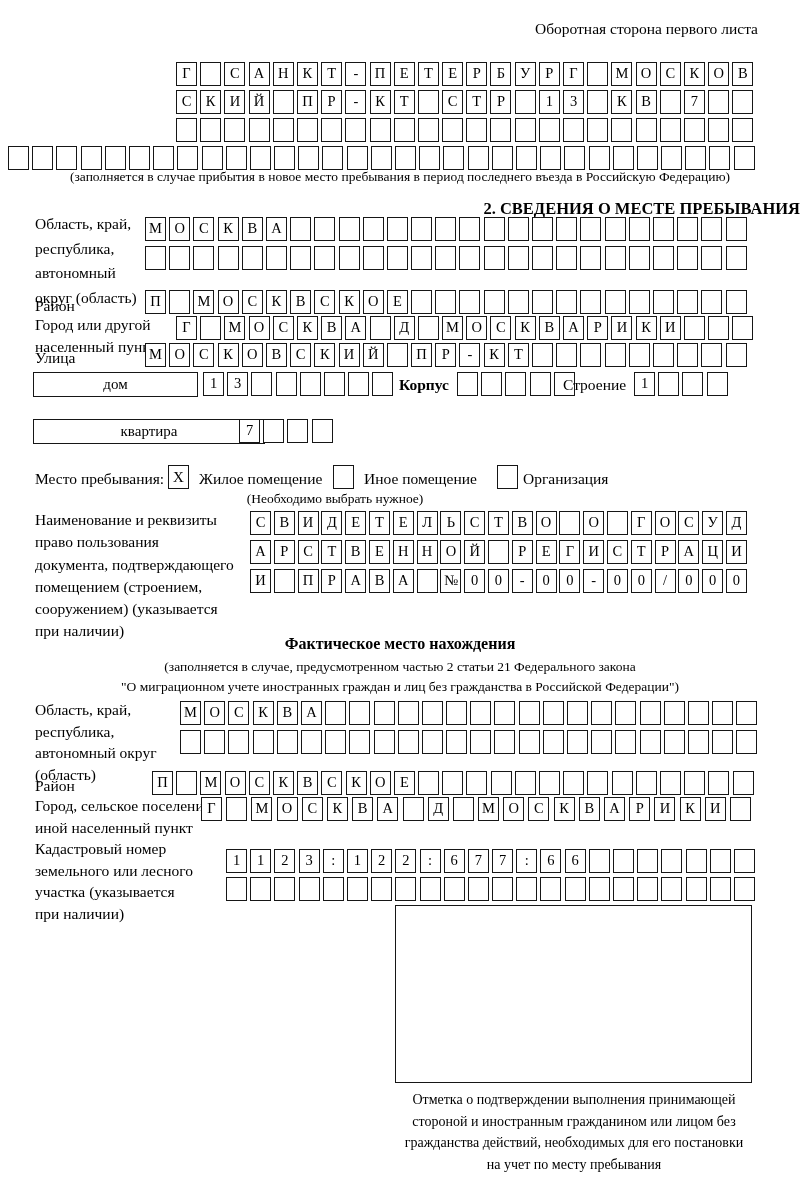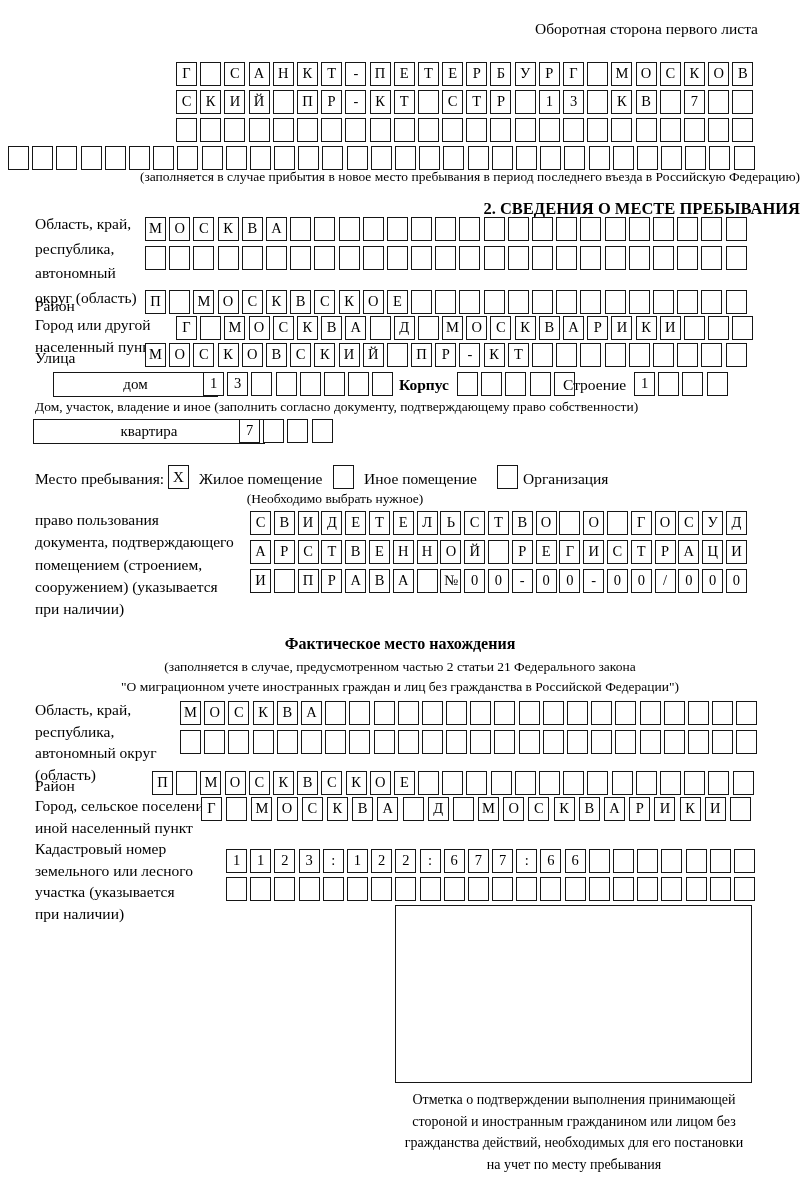--- a/index.html
+++ b/index.html
@@ -143,21 +143,21 @@
       <div class="cell"></div>
       <div class="cell"></div>
       <div class="cell"></div>
       <div class="cell"></div>
       <div class="cell"></div>
       <div class="cell"></div>
       <div class="cell"></div>
       <div class="cell"></div>
       <div class="cell"></div>
     </div>
-  <div class="abs cap center" style="top:169px;text-align:right;">(заполняется в случае прибытия в новое место пребывания в период последнего въезда в Российскую Федерацию)</div>
+  <div class="abs cap center" style="top:169px;">(заполняется в случае прибытия в новое место пребывания в период последнего въезда в Российскую Федерацию)</div>
 
   <div class="abs center bold" style="top:199px;font-size:16.5px;text-align:right;">2. СВЕДЕНИЯ О МЕСТЕ ПРЕБЫВАНИЯ</div>
 
   <div class="abs lbl" style="left:35px;top:212px;line-height:24.5px;">
       <div>Область, край,</div>
       <div>республика,</div>
       <div>автономный</div>
       <div>округ (область)</div>
     </div>
   <div class="cellrow" style="left:145px;top:217px;">
@@ -297,21 +297,21 @@
       <div class="cell"></div>
       <div class="cell"></div>
       <div class="cell"></div>
       <div class="cell"></div>
       <div class="cell"></div>
       <div class="cell"></div>
       <div class="cell"></div>
       <div class="cell"></div>
     </div>
 
-  <div class="widebox" style="left:33px;top:372px;width:165px;margin-left:20px;">дом</div>
+  <div class="widebox" style="left:33px;top:372px;width:165px;">дом</div>
   <div class="cellrow" style="left:203px;top:372px;">
       <div class="cell">1</div>
       <div class="cell">3</div>
       <div class="cell"></div>
       <div class="cell"></div>
       <div class="cell"></div>
       <div class="cell"></div>
       <div class="cell"></div>
       <div class="cell"></div>
     </div>
@@ -323,40 +323,40 @@
       <div class="cell"></div>
       <div class="cell"></div>
     </div>
   <div class="abs lbl" style="left:563px;top:372px;">Строение</div>
   <div class="cellrow" style="left:634px;top:372px;">
       <div class="cell">1</div>
       <div class="cell"></div>
       <div class="cell"></div>
       <div class="cell"></div>
     </div>
-  <div class="abs cap" style="left:35px;top:399px;">Дом, участок, владение и иное (заполнить согласно документу, подтверждающему право собственности)</div>
 
   <div class="widebox" style="left:33px;top:419px;width:232px;">квартира</div>
   <div class="cellrow" style="left:239px;top:419px;">
       <div class="cell">7</div>
       <div class="cell"></div>
       <div class="cell"></div>
       <div class="cell"></div>
     </div>
 
   <div class="abs lbl" style="left:35px;top:466px;">Место пребывания:</div>
   <div class="cbox" style="left:168px;top:465px;">X</div>
   <div class="abs lbl" style="left:199px;top:466px;">Жилое помещение</div>
   <div class="cbox" style="left:333px;top:465px;"></div>
   <div class="abs lbl" style="left:364px;top:466px;">Иное помещение</div>
   <div class="cbox" style="left:497px;top:465px;"></div>
   <div class="abs lbl" style="left:523px;top:466px;">Организация</div>
   <div class="abs cap" style="left:150px;top:491px;width:370px;text-align:center;">(Необходимо выбрать нужное)</div>
 
   <div class="abs lbl-tight" style="left:35px;top:509px;line-height:22.3px;">
+      <div>Наименование и реквизиты</div>
       <div>право пользования</div>
       <div>документа, подтверждающего</div>
       <div>помещением (строением,</div>
       <div>сооружением) (указывается</div>
       <div>при наличии)</div>
     </div>
   <div class="cellrow g21" style="left:250px;top:511px;">
       <div class="cell">С</div>
       <div class="cell">В</div>
       <div class="cell">И</div>

